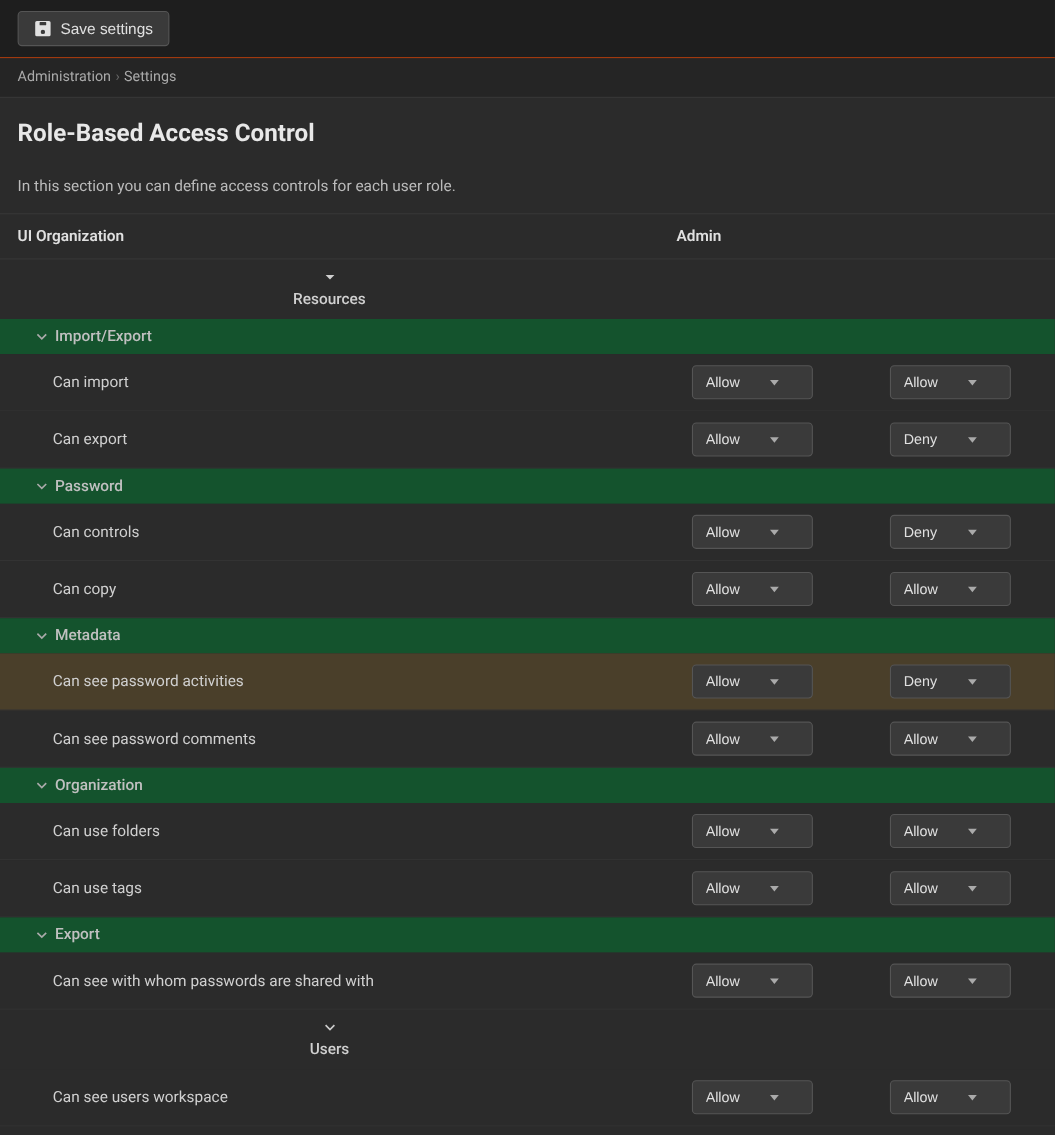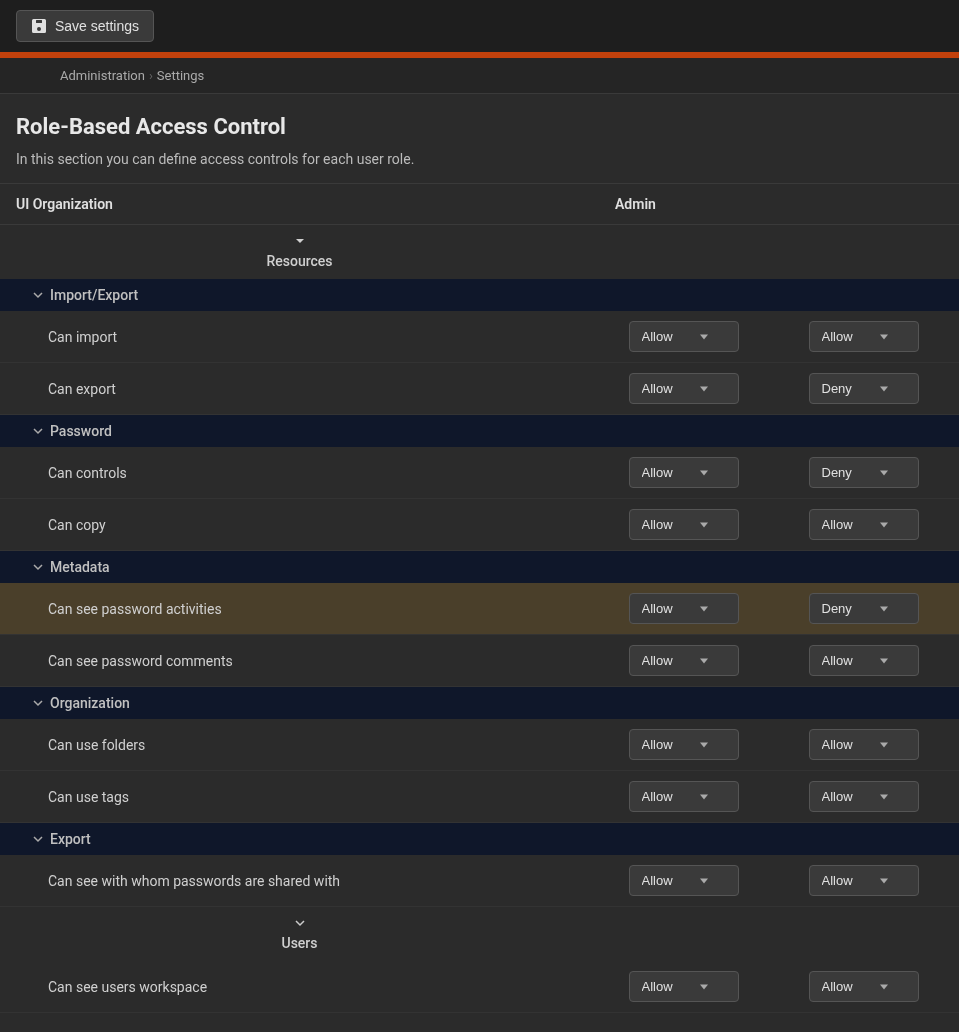--- a/index.html
+++ b/index.html
@@ -9,21 +9,21 @@
       color: #e0e0e0;
       font-size: 14px;
       width: 959px;
       min-height: 1032px;
     }
 
     
     .toolbar {
       background-color: #1e1e1e;
       padding: 10px 16px;
-      border-bottom: 6px solid #c2410c;
+      border-bottom: 1px solid #c2410c;
       display: flex;
       align-items: center;
     }
 
     .save-btn {
       background-color: #3a3a3a;
       color: #e0e0e0;
       border: 1px solid #555;
       border-radius: 4px;
       padding: 7px 14px;
@@ -38,38 +38,38 @@
     .breadcrumb {
       background-color: #252525;
       padding: 10px 16px;
       border-bottom: 1px solid #3a3a3a;
       color: #aaa;
       font-size: 13px;
       display: flex;
       align-items: center;
       gap: 4px;
     }
-    .breadcrumb a { color: #aaa; text-decoration: none; margin-left: 44px; }
+    .breadcrumb a { color: #aaa; text-decoration: none; }
     .breadcrumb .separator { color: #666; }
 
     
     .main-content {
       background-color: #2b2b2b;
     }
 
     
     .page-header {
       padding: 20px 16px 16px 16px;
       border-bottom: 1px solid #3a3a3a;
     }
     .page-title {
       font-size: 22px;
       font-weight: bold;
       color: #e8e8e8;
-      margin-bottom: 12px;
+      margin-bottom: 28px;
     }
     .page-description {
       color: #bbb;
       font-size: 14px;
     }
 
     .table-header {
       display: grid;
       grid-template-columns: 1fr 180px 180px;
       background-color: #2b2b2b;
@@ -99,21 +99,21 @@
       gap: 6px;
       font-weight: 500;
       color: #d0d0d0;
       flex-direction: column;
     }
 
     .subsection-row {
       display: grid;
       grid-template-columns: 1fr 180px 180px;
       padding: 8px 16px 8px 32px;
-      background-color: #0f172a;
+      background-color: #14532d;
       align-items: center;
     }
     .subsection-label {
       display: flex;
       align-items: center;
       gap: 6px;
       font-weight: 500;
       color: #c0c0c0;
     }
 

